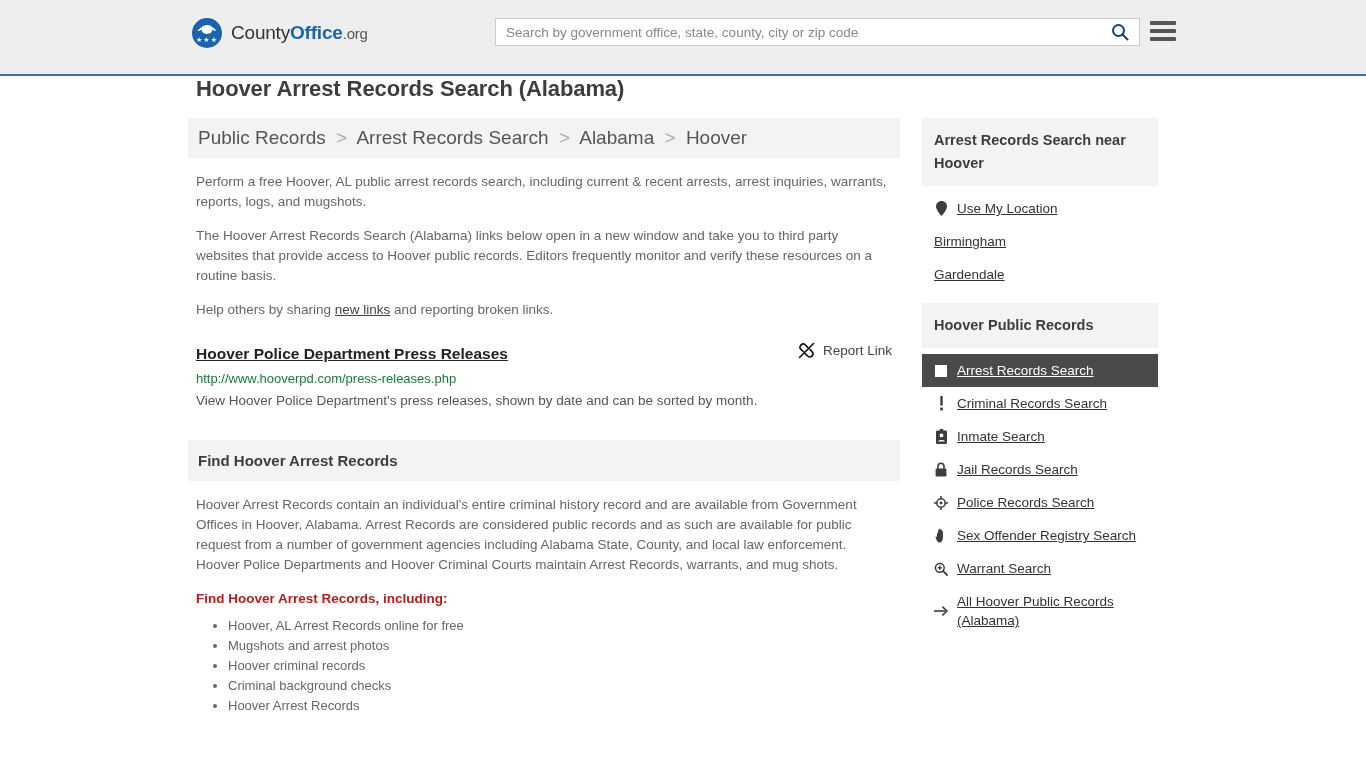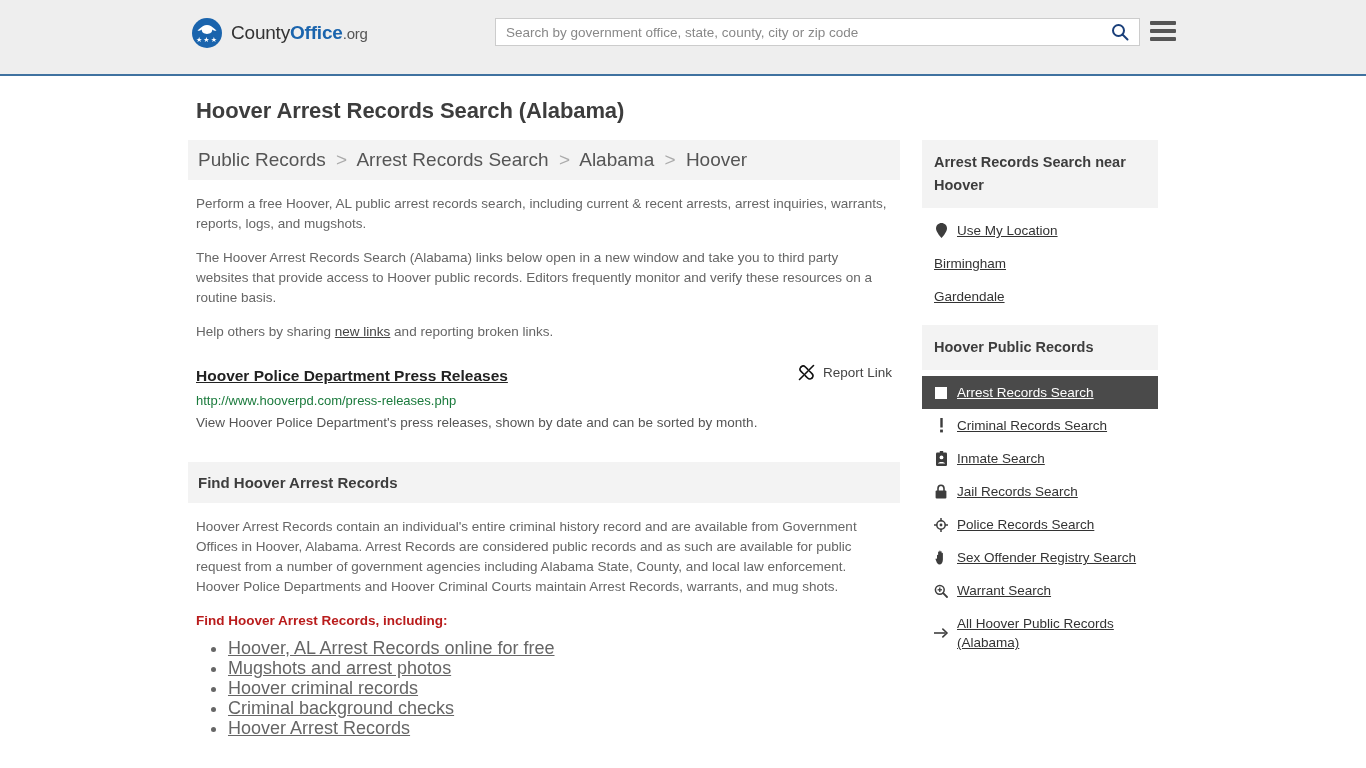--- a/index.html
+++ b/index.html
@@ -112,21 +112,20 @@
 
   
   .page {
     width: 1366px;
     padding: 0;
     position: relative;
   }
   .container {
     width: 990px;
     margin: 0 auto;
-    padding-top: 22px;
     position: relative;
   }
   h1.page-title {
     font-size: 22px;
     font-weight: bold;
     color: #3d3d3d;
     margin: 0 0 16px 8px;
     letter-spacing: -0.1px;
   }
   .cols { display: flex; gap: 22px; }
@@ -215,25 +214,24 @@
   .section-body .sub {
     font-size: 13.5px;
     font-weight: bold;
     color: #b91c1c;
     margin-bottom: 10px;
   }
   .section-body ul {
     margin: 0; padding-left: 32px;
   }
   .section-body ul li {
-    font-size: 18px;
+    font-size: 13px;
     line-height: 20px;
     color: #666666;
     margin-bottom: 0px;
-    text-decoration: underline;
   }
 
   
   .panel { margin-bottom: 12px; }
   .panel-head {
     background: #f3f3f3;
     padding: 11px 12px;
     font-size: 14.5px;
     font-weight: bold;
     color: #3d3d3d;

